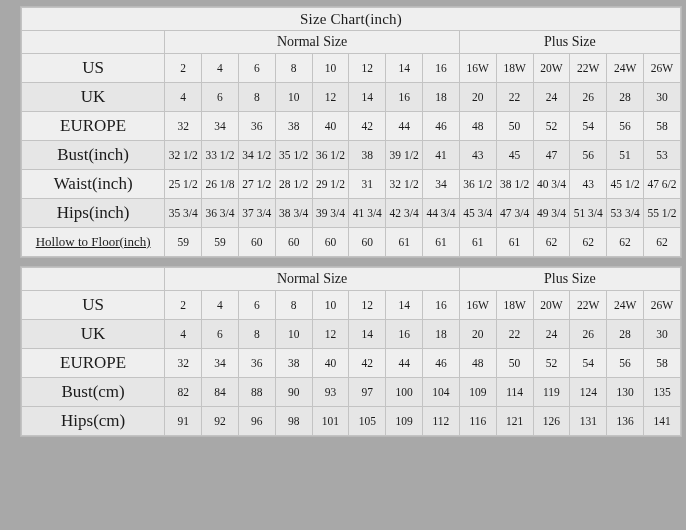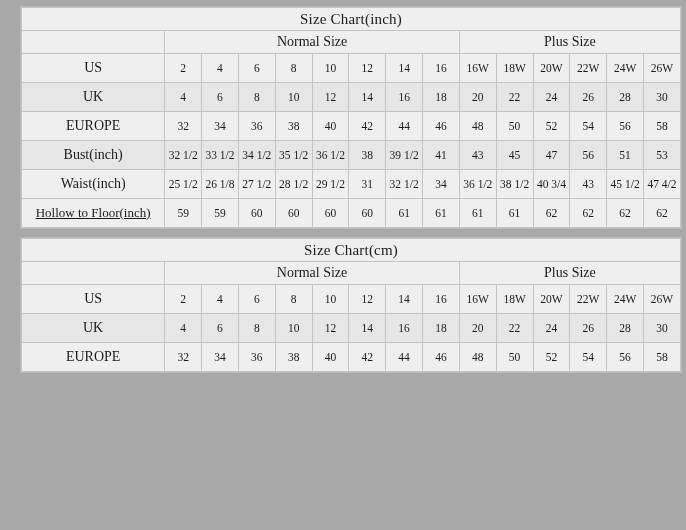--- a/index.html
+++ b/index.html
@@ -49,21 +49,21 @@
   .group-cell {
     font-size: 14px;
     height: 22px;
     background: #efefef;
     border-radius: 7px;
   }
   .corner-cell {
     background: #efefef;
   }
   .row-label {
-    font-size: 14px;
+    font-size: 17px;
     height: 28px;
     background: #efefef;
     padding: 0 4px;
   }
   .data-cell {
     font-size: 11.5px;
     height: 28px;
     background: #efefef;
     white-space: nowrap;
   }
@@ -190,23 +190,40 @@
           <td class="data-cell">28 1/2</td>
           <td class="data-cell">29 1/2</td>
           <td class="data-cell">31</td>
           <td class="data-cell">32 1/2</td>
           <td class="data-cell">34</td>
           <td class="data-cell">36 1/2</td>
           <td class="data-cell">38 1/2</td>
           <td class="data-cell">40 3/4</td>
           <td class="data-cell">43</td>
           <td class="data-cell">45 1/2</td>
-          <td class="data-cell">47 4/2</td>
-        </tr>
-
+          <td class="data-cell">47 6/2</td>
+        </tr>
+
+        <tr class="row-alt">
+          <td class="row-label">Hips(inch)</td>
+          <td class="data-cell">35 3/4</td>
+          <td class="data-cell">36 3/4</td>
+          <td class="data-cell">37 3/4</td>
+          <td class="data-cell">38 3/4</td>
+          <td class="data-cell">39 3/4</td>
+          <td class="data-cell">41 3/4</td>
+          <td class="data-cell">42 3/4</td>
+          <td class="data-cell">44 3/4</td>
+          <td class="data-cell">45 3/4</td>
+          <td class="data-cell">47 3/4</td>
+          <td class="data-cell">49 3/4</td>
+          <td class="data-cell">51 3/4</td>
+          <td class="data-cell">53 3/4</td>
+          <td class="data-cell">55 1/2</td>
+        </tr>
 
         <tr>
           <td class="row-label tall-label">Hollow to Floor(inch)</td>
           <td class="data-cell">59</td>
           <td class="data-cell">59</td>
           <td class="data-cell">60</td>
           <td class="data-cell">60</td>
           <td class="data-cell">60</td>
           <td class="data-cell">60</td>
           <td class="data-cell">61</td>
@@ -236,23 +253,20 @@
           <col class="col-n">
         <col class="col-p">
           <col class="col-p">
           <col class="col-p">
         <col class="col-p">
           <col class="col-p">
           <col class="col-p">
       </colgroup>
       <tbody>
         <tr>
-          <td class="title-cell" colspan="15">Size Chart(cm)</td>
-        </tr>
-        <tr>
           <td class="corner-cell"></td>
           <td class="group-cell" colspan="8">Normal Size</td>
           <td class="group-cell" colspan="6">Plus Size</td>
         </tr>
 
         <tr>
           <td class="row-label">US</td>
           <td class="data-cell">2</td>
           <td class="data-cell">4</td>
           <td class="data-cell">6</td>
@@ -298,20 +312,54 @@
           <td class="data-cell">44</td>
           <td class="data-cell">46</td>
           <td class="data-cell">48</td>
           <td class="data-cell">50</td>
           <td class="data-cell">52</td>
           <td class="data-cell">54</td>
           <td class="data-cell">56</td>
           <td class="data-cell">58</td>
         </tr>
 
-
-
+        <tr class="row-alt">
+          <td class="row-label">Bust(cm)</td>
+          <td class="data-cell">82</td>
+          <td class="data-cell">84</td>
+          <td class="data-cell">88</td>
+          <td class="data-cell">90</td>
+          <td class="data-cell">93</td>
+          <td class="data-cell">97</td>
+          <td class="data-cell">100</td>
+          <td class="data-cell">104</td>
+          <td class="data-cell">109</td>
+          <td class="data-cell">114</td>
+          <td class="data-cell">119</td>
+          <td class="data-cell">124</td>
+          <td class="data-cell">130</td>
+          <td class="data-cell">135</td>
+        </tr>
+
+
+        <tr class="row-alt">
+          <td class="row-label">Hips(cm)</td>
+          <td class="data-cell">91</td>
+          <td class="data-cell">92</td>
+          <td class="data-cell">96</td>
+          <td class="data-cell">98</td>
+          <td class="data-cell">101</td>
+          <td class="data-cell">105</td>
+          <td class="data-cell">109</td>
+          <td class="data-cell">112</td>
+          <td class="data-cell">116</td>
+          <td class="data-cell">121</td>
+          <td class="data-cell">126</td>
+          <td class="data-cell">131</td>
+          <td class="data-cell">136</td>
+          <td class="data-cell">141</td>
+        </tr>
 
       </tbody>
     </table>
   </div>
 
 </div>
 
 </body></html>

